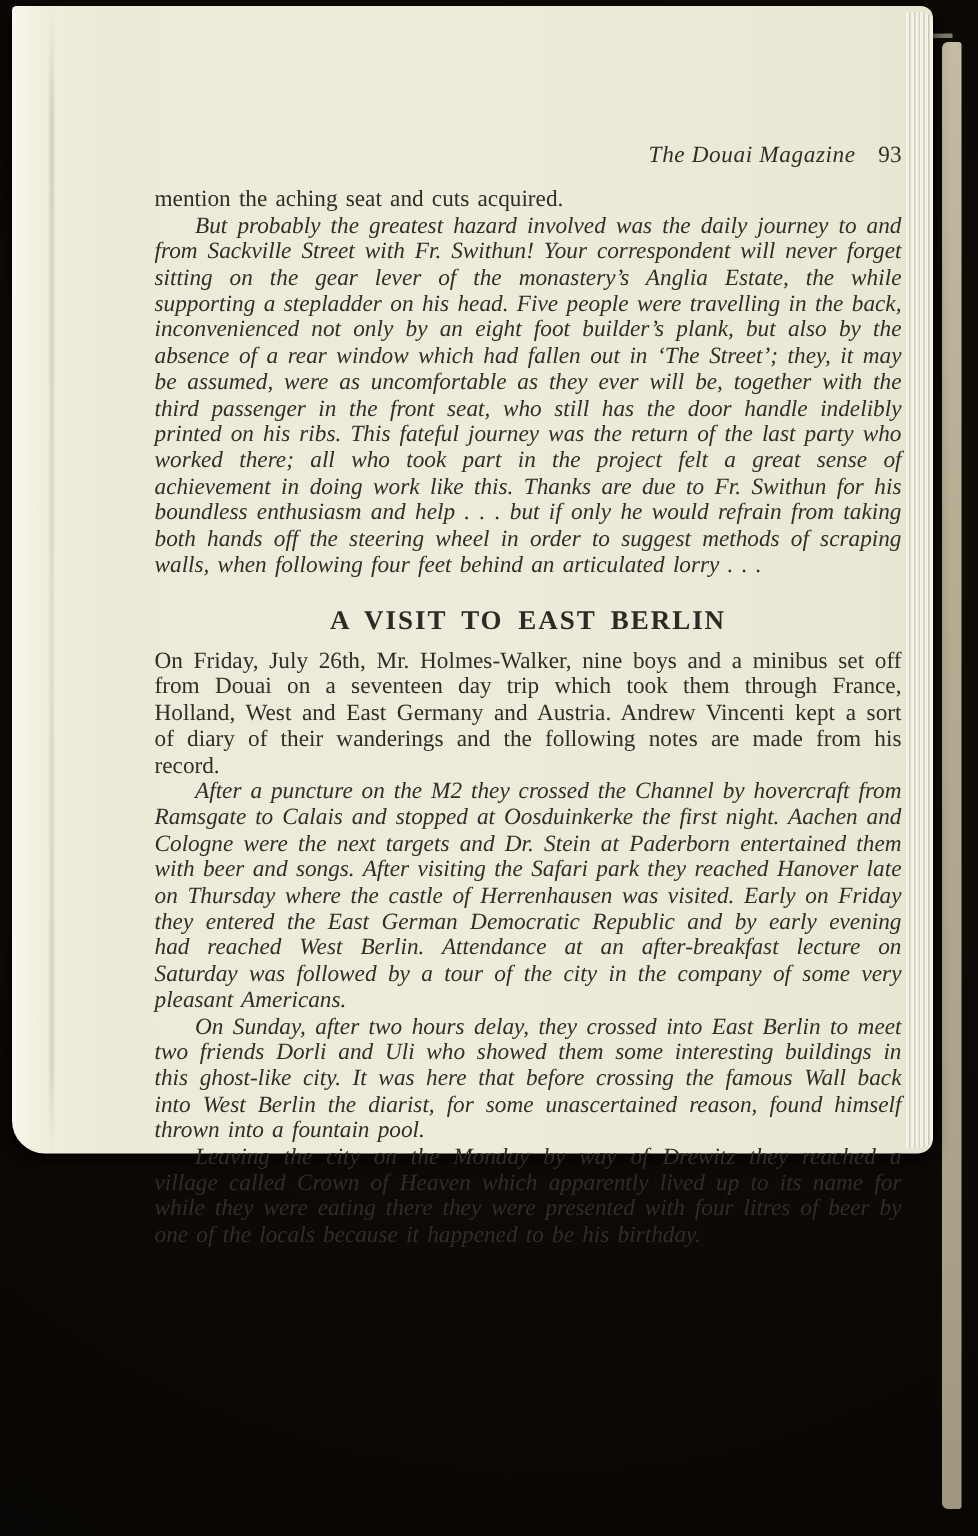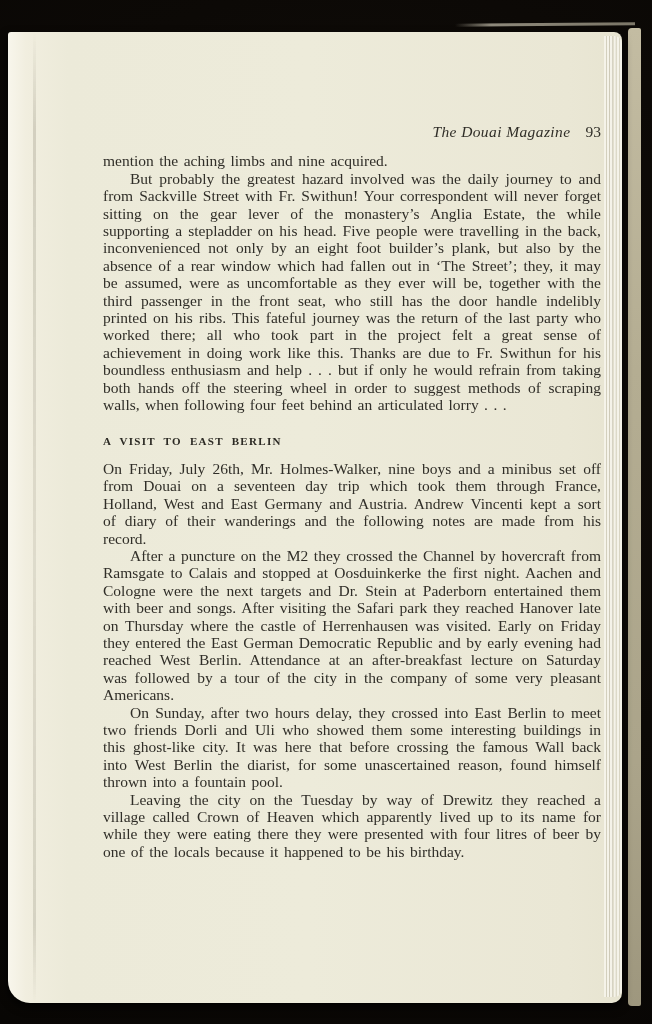--- a/index.html
+++ b/index.html
@@ -22,22 +22,22 @@
   
   .top-edge-line {
     position: absolute;
     left: 455px; top: 23px;
     width: 180px; height: 3px;
     background: linear-gradient(90deg, rgba(130,125,110,0.0), #8e897b 20%, #7d7869 90%);
     transform: rotate(-0.4deg);
   }
   .page {
     position: absolute;
-    left: 8px; top: 32px;
-    width: 614px; height: 971px;
+    left: 8px; top: 4px;
+    width: 614px; height: 765px;
     background: linear-gradient(90deg,
       #f8f6ec 0px, #f1eedf 18px, #ecead9 60px,
       #edebda 300px, #eae7d5 560px, #e7e4d1 614px);
     border-radius: 3px 8px 10px 22px;
     box-shadow: 0 4px 10px rgba(0,0,0,0.8);
   }
   
   .gutter-crease {
     position: absolute;
     left: 25px; top: 0;
@@ -73,30 +73,31 @@
   .mag-title {
     font-style: italic;
     letter-spacing: 0.4px;
     margin-right: 15px;
   }
   .body-p {
     margin: 0;
     text-align: justify;
     word-spacing: 1.6px;
   }
-  .body-p.indent { text-indent: 27px; }
+  .body-p.indent { text-indent: 27px; font-style: italic; }
   .byline {
     text-align: right;
     font-variant: small-caps;
     letter-spacing: 1.1px;
     padding-right: 1px;
   }
   .article-title {
     margin: 19px 0 10px 0;
-    font-size: 11px;
+    text-align: center;
+    font-size: 18px;
     font-weight: bold;
     letter-spacing: 1.3px;
     word-spacing: 4px;
     color: #2c2a24;
   }
 </style>
 </head>
 <body>
 
 <div class="scene">
@@ -107,30 +108,30 @@
   <div class="page">
     <div class="gutter-crease"></div>
     <div class="page-stack"></div>
 
     <div class="text-area">
 
       <div class="running-header">
         <span class="mag-title">The Douai Magazine</span><span class="page-num">93</span>
       </div>
 
-      <p class="body-p">mention the aching limbs and nine acquired.</p>
+      <p class="body-p">mention the aching seat and cuts acquired.</p>
 
       <p class="body-p indent">But probably the greatest hazard involved was the daily journey to and from Sackville Street with Fr. Swithun! Your correspondent will never forget sitting on the gear lever of the monastery’s Anglia Estate, the while supporting a stepladder on his head. Five people were travelling in the back, inconvenienced not only by an eight foot builder’s plank, but also by the absence of a rear window which had fallen out in ‘The Street’; they, it may be assumed, were as uncomfortable as they ever will be, together with the third passenger in the front seat, who still has the door handle indelibly printed on his ribs. This fateful journey was the return of the last party who worked there; all who took part in the project felt a great sense of achievement in doing work like this. Thanks are due to Fr. Swithun for his boundless enthusiasm and help . . . but if only he would refrain from taking both hands off the steering wheel in order to suggest methods of scraping walls, when following four feet behind an articulated lorry . . .</p>
 
 
       <h2 class="article-title">A VISIT TO EAST BERLIN</h2>
 
       <p class="body-p">On Friday, July 26th, Mr. Holmes-Walker, nine boys and a minibus set off from Douai on a seventeen day trip which took them through France, Holland, West and East Germany and Austria. Andrew Vincenti kept a sort of diary of their wanderings and the following notes are made from his record.</p>
 
       <p class="body-p indent">After a puncture on the M2 they crossed the Channel by hovercraft from Ramsgate to Calais and stopped at Oosduinkerke the first night. Aachen and Cologne were the next targets and Dr. Stein at Paderborn entertained them with beer and songs. After visiting the Safari park they reached Hanover late on Thursday where the castle of Herrenhausen was visited. Early on Friday they entered the East German Democratic Republic and by early evening had reached West Berlin. Attendance at an after-breakfast lecture on Saturday was followed by a tour of the city in the company of some very pleasant Americans.</p>
 
       <p class="body-p indent">On Sunday, after two hours delay, they crossed into East Berlin to meet two friends Dorli and Uli who showed them some interesting buildings in this ghost-like city. It was here that before crossing the famous Wall back into West Berlin the diarist, for some unascertained reason, found himself thrown into a fountain pool.</p>
 
-      <p class="body-p indent">Leaving the city on the Tuesday by way of Drewitz they reached a village called Crown of Heaven which apparently lived up to its name for while they were eating there they were presented with four litres of beer by one of the locals because it happened to be his birthday.</p>
+      <p class="body-p indent">Leaving the city on the Monday by way of Drewitz they reached a village called Crown of Heaven which apparently lived up to its name for while they were eating there they were presented with four litres of beer by one of the locals because it happened to be his birthday.</p>
 
     </div>
   </div>
 </div>
 
 </body></html>

